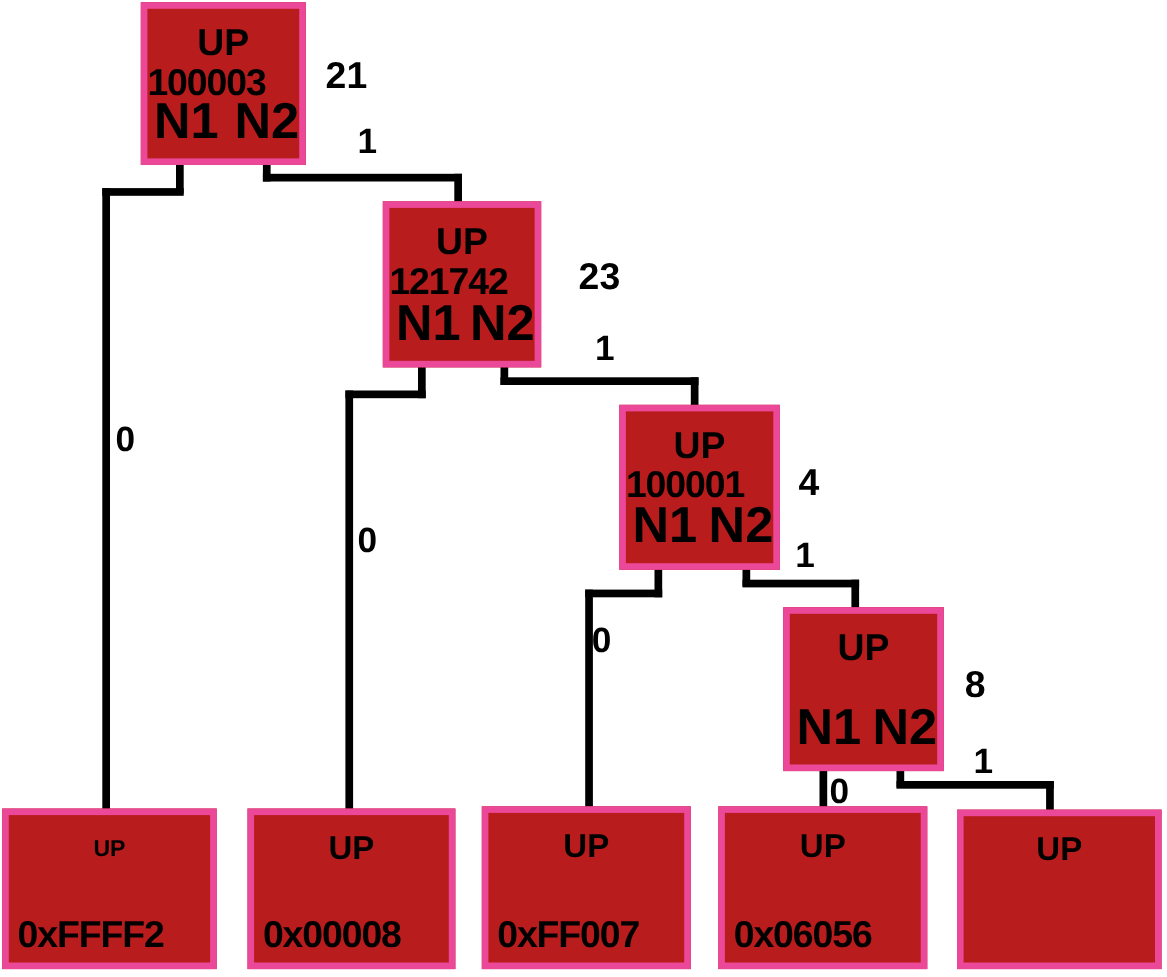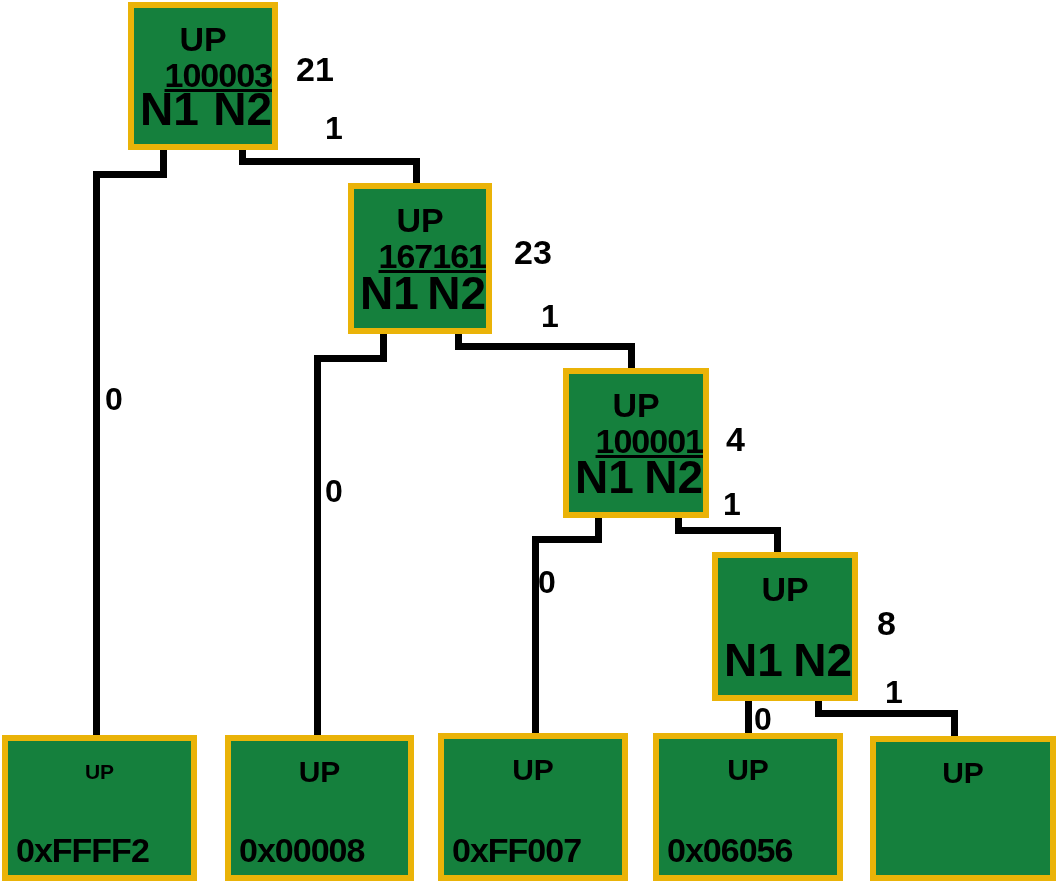--- a/index.html
+++ b/index.html
@@ -2,24 +2,24 @@
 <html><head>
 <meta charset="utf-8">
 <style>
   html,body{margin:0;padding:0;background:#fff;}
   #canvas{
     position:relative;width:1061px;height:888px;background:#ffffff;
     font-family:"Liberation Sans",sans-serif;font-weight:bold;color:#000;
     overflow:hidden;
   }
   .box{
-    position:absolute;border:6px solid #eab308;background:#15803d;box-sizing:border-box;
+    position:absolute;border:6px solid #ec4899;background:#b91c1c;box-sizing:border-box;
   }
   .inode .up{position:absolute;left:0;right:0;top:14px;text-align:center;font-size:34px;line-height:1;}
-  .inode .nid{position:absolute;left:0;right:0;top:50px;text-align:right;font-size:34px;line-height:1;letter-spacing:-1px;text-decoration:underline;}
+  .inode .nid{position:absolute;left:0;right:0;top:50px;text-align:left;font-size:34px;line-height:1;letter-spacing:-1px;}
   .inode .ports{position:absolute;left:6px;right:0;bottom:12px;display:flex;justify-content:space-between;font-size:46px;line-height:1;}
   .leaf .up{position:absolute;left:0;right:0;top:16px;text-align:center;font-size:30px;line-height:1;}
   .leaf.small-up .up{font-size:21px;top:20px;}
   .leaf .vrow{position:absolute;left:8px;right:10px;bottom:8px;display:flex;justify-content:flex-start;font-size:34px;line-height:1;letter-spacing:-1px;}
   .seg{position:absolute;background:#000;}
   .elabel{position:absolute;font-size:32px;line-height:1;}
   .wlabel{position:absolute;font-size:34px;line-height:1;}
 </style>
 </head>
 <body>
@@ -70,27 +70,27 @@
     <div class="nid">100003</div>
     <div class="ports">
       <span>N1</span>
       <span>N2</span>
     </div>
   </div>
   <div class="wlabel" style="left:296px;top:52px;">21</div>
 
   <div class="box inode" style="left:348px;top:183px;width:144px;height:151px;">
     <div class="up">UP</div>
-    <div class="nid">167161</div>
+    <div class="nid">121742</div>
     <div class="ports">
       <span>N1</span>
       <span>N2</span>
     </div>
   </div>
-  <div class="wlabel" style="left:514px;top:235px;text-align:right;">23</div>
+  <div class="wlabel" style="left:526px;top:235px;text-align:right;">23</div>
 
   <div class="box inode" style="left:563px;top:368px;width:146px;height:150px;">
     <div class="up">UP</div>
     <div class="nid">100001</div>
     <div class="ports">
       <span>N1</span>
       <span>N2</span>
     </div>
   </div>
   <div class="wlabel" style="left:726px;top:422px;">4</div>

